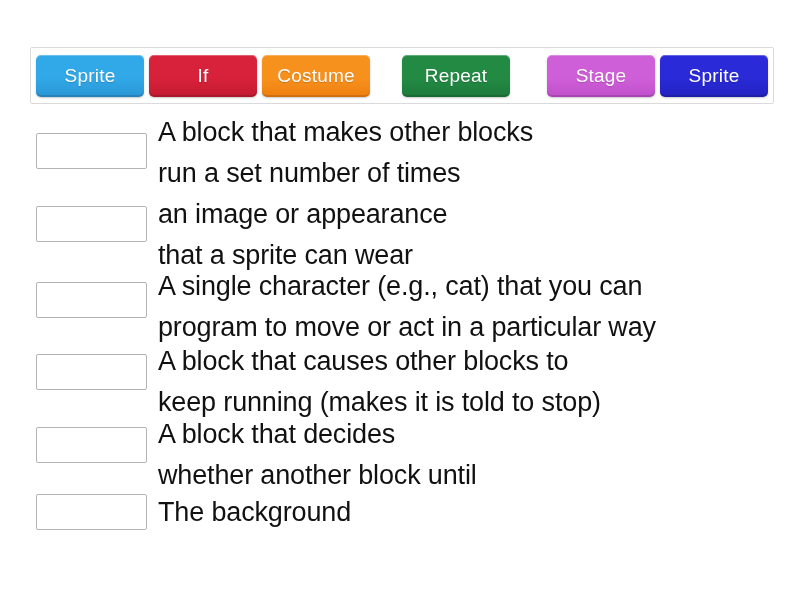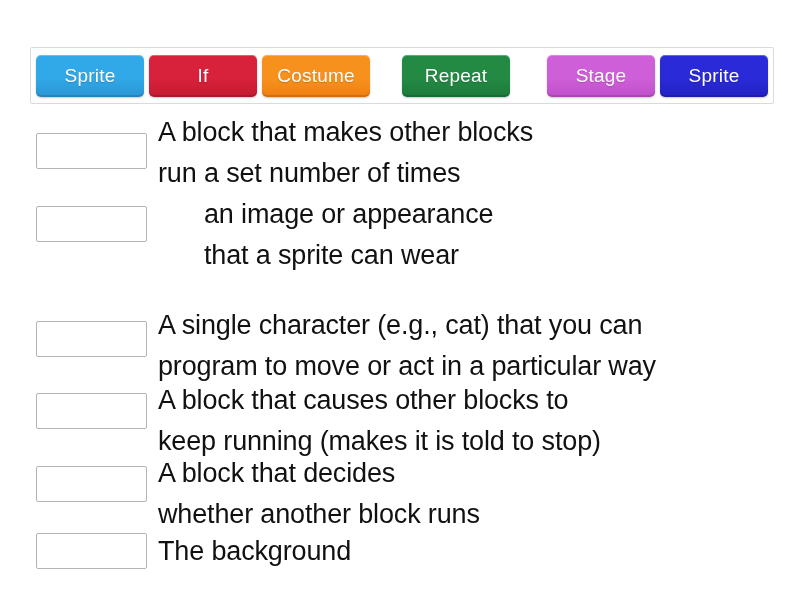--- a/index.html
+++ b/index.html
@@ -88,22 +88,22 @@
     font-size: 27px;
     line-height: 41px;
     color: #111111;
     font-family: "Liberation Sans", sans-serif;
     white-space: pre-line;
     padding-right: 6px;
     letter-spacing: -.15px;
   }
 
   .row-1 { height: 82px; }
-  .row-2 { height: 72px; padding-left: 46px; }
-  .row-3 { height: 75px; margin-top: 39px; }
+  .row-2 { height: 72px; }
+  .row-3 { height: 75px; }
   .row-4 { height: 73px; }
   .row-5 { height: 78px; }
   .row-6 { height: 50px; text-align: center; }
 </style>
 </head>
 <body>
 
 <div id="stage" style="background: rgb(255, 255, 255);">
 
   <div class="tiles-panel" style="border-color: rgb(218, 218, 218); background: rgb(255, 255, 255);">
@@ -156,21 +156,21 @@
 
     <div class="row row-4">
       <div class="dropbox" style="top:13px;"></div>
       <div class="definition">A block that causes other blocks to
 keep running (makes it is told to stop)</div>
     </div>
 
     <div class="row row-5">
       <div class="dropbox" style="top:13px;"></div>
       <div class="definition">A block that decides
-whether another block runs</div>
+whether another block until</div>
     </div>
 
     <div class="row row-6">
       <div class="dropbox" style="top:2px;"></div>
       <div class="definition">The background</div>
     </div>
 
   </div>
 
 </div>

